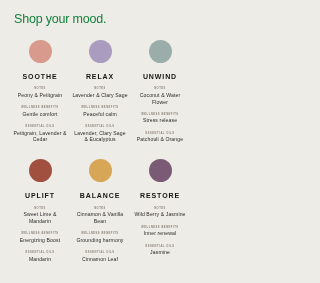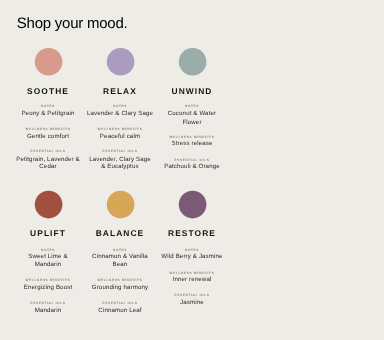--- a/index.html
+++ b/index.html
@@ -23,21 +23,21 @@
     display: flex;
     flex-direction: column;
     background: #eeece7;
   }
   .headline {
     font-size: 12.5px;
     font-weight: 400;
     letter-spacing: -0.2px;
     line-height: 1.1;
     margin: 0 0 0 4px;
-    color: #000000;
+    color: #15803d;
   }
   .grid {
     flex: 1;
     display: flex;
     flex-direction: column;
     margin-top: 13px;
   }
   .row {
     display: flex;
     flex: 1;

